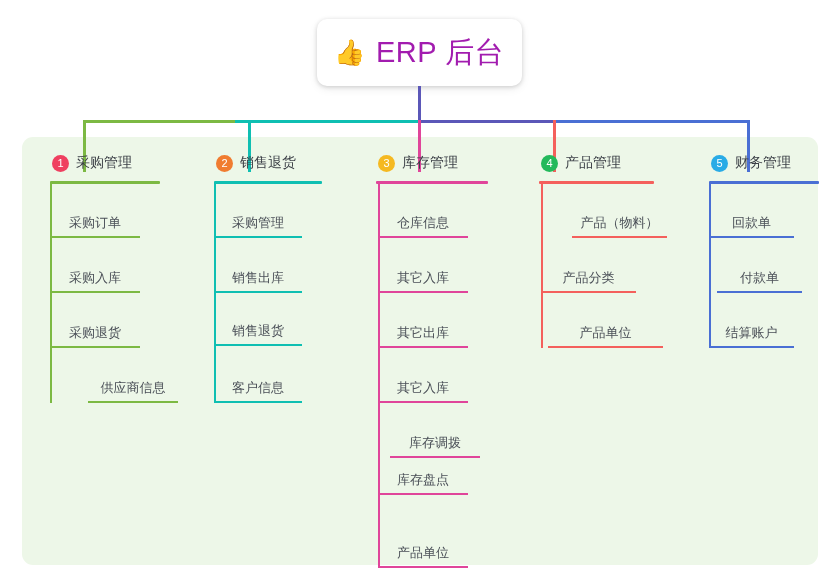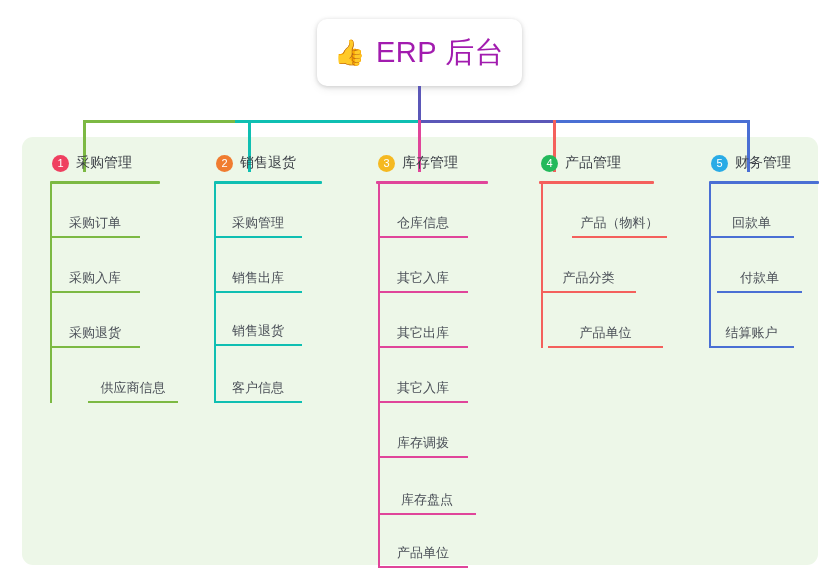--- a/index.html
+++ b/index.html
@@ -219,25 +219,25 @@
           <div class="leaf-underline" style="background: rgb(224, 69, 154);"></div>
         </div>
         <div class="leaf" style="left: 16px; top: 162px; width: 90px;">
           <div class="leaf-label">其它出库</div>
           <div class="leaf-underline" style="background: rgb(224, 69, 154);"></div>
         </div>
         <div class="leaf" style="left: 16px; top: 217px; width: 90px;">
           <div class="leaf-label">其它入库</div>
           <div class="leaf-underline" style="background: rgb(224, 69, 154);"></div>
         </div>
-        <div class="leaf" style="left: 16px; top: 272px; width: 90px;">
+        <div class="leaf" style="left: 28px; top: 272px; width: 90px;">
           <div class="leaf-label">库存调拨</div>
           <div class="leaf-underline" style="background: rgb(224, 69, 154);"></div>
         </div>
-        <div class="leaf" style="left: 16px; top: 329px; width: 90px; padding-left: 8px;">
+        <div class="leaf" style="left: 16px; top: 309px; width: 90px;">
           <div class="leaf-label">库存盘点</div>
           <div class="leaf-underline" style="background: rgb(224, 69, 154);"></div>
         </div>
         <div class="leaf" style="left: 16px; top: 382px; width: 90px;">
           <div class="leaf-label">产品单位</div>
           <div class="leaf-underline" style="background: rgb(224, 69, 154);"></div>
         </div>
       </div>
       <div class="column" style="left: 525px; top: 148px; width: 118px;">
         <div class="col-header">

